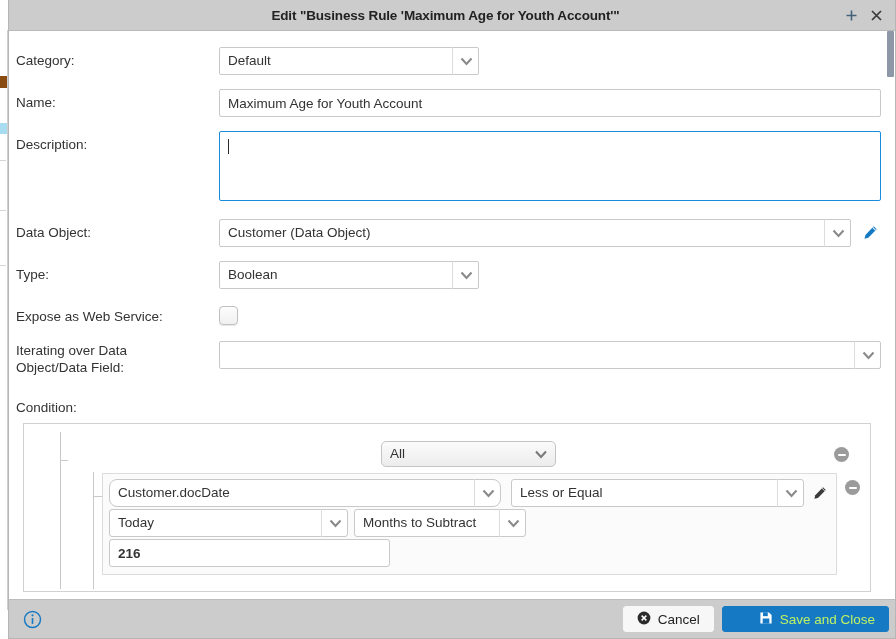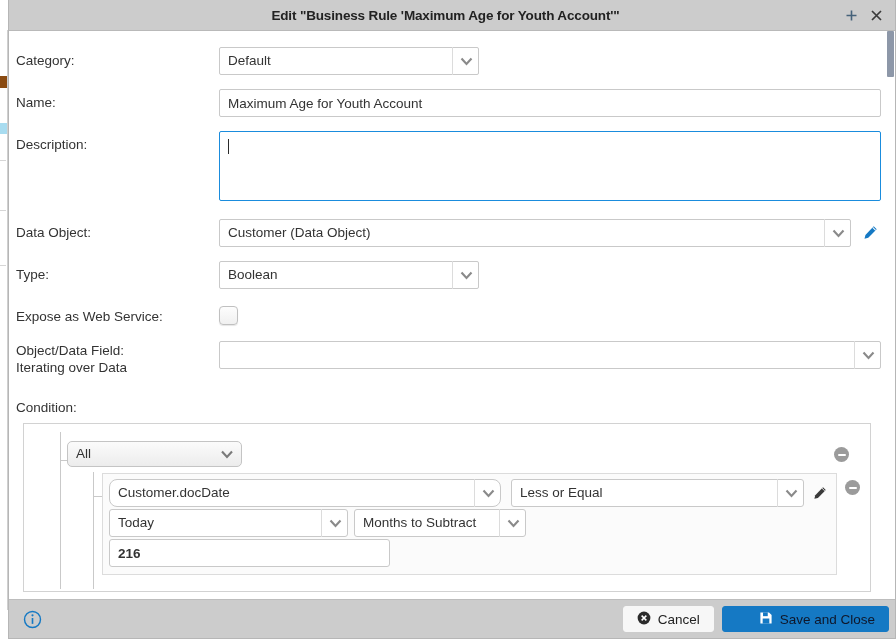--- a/index.html
+++ b/index.html
@@ -219,20 +219,21 @@
   .cond-body {
     position: relative;
     padding: 14px 0 16px 0;
     min-height: 160px;
   }
 
   .tree-row {
     position: relative;
     display: flex;
     align-items: flex-start;
+    justify-content: center;
   }
   .group-row { padding-left: 43px; padding-top: 3px; }
 
   .btn-group-select {
     width: 175px;
     height: 26px;
   }
   .btn-group-select .ctl {
     height: 26px;
     line-height: 24px;
@@ -352,21 +353,21 @@
     white-space: nowrap;
     border: 1px solid transparent;
   }
   .btn-cancel {
     background: #f7f7f7;
     color: #222222;
     border-color: #f7f7f7;
   }
   .btn-save {
     background: #1579c4;
-    color: #0f172a;
+    color: #bef264;
     border-color: #1579c4;
     padding-left: 36px;
   }
 </style>
 </head>
 <body>
 
 <div class="bg-layer">
   <div class="bg-breadcrumb">Business Rules</div>
   <div class="bg-left-strip"></div>
@@ -454,22 +455,22 @@
         </div>
       </div>
 
       <div class="row" style="margin-bottom:16px">
         <div class="row-label">Expose as Web Service:</div>
         <div class="checkbox"></div>
       </div>
 
       <div class="row">
         <div class="row-label two-line">
+          <div>Iterating over Data</div>
           <div>Object/Data Field:</div>
-          <div>Iterating over Data</div>
         </div>
         <div class="select-wrap" style="width:670px">
           <div class="ctl"></div>
           <div class="caret">
             <svg width="13" height="9" viewBox="0 0 13 9">
               <path d="M1.5 1.5 L6.5 7 L11.5 1.5" stroke="#8a8a8a" stroke-width="2.1" fill="none"></path>
             </svg>
           </div>
         </div>
       </div>

